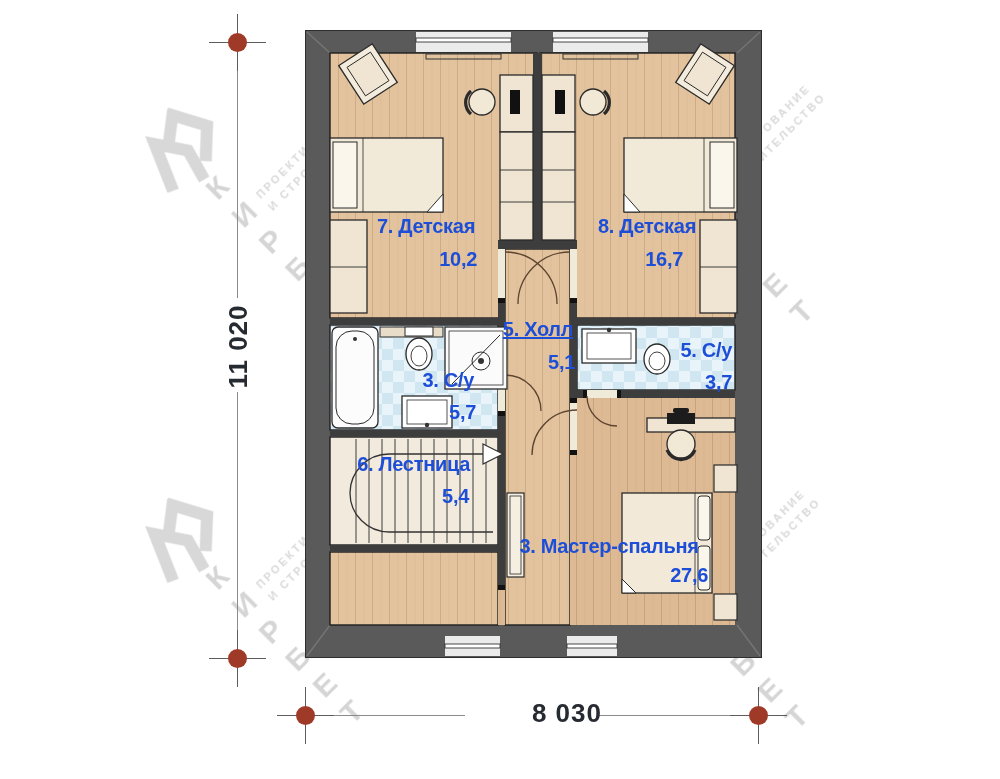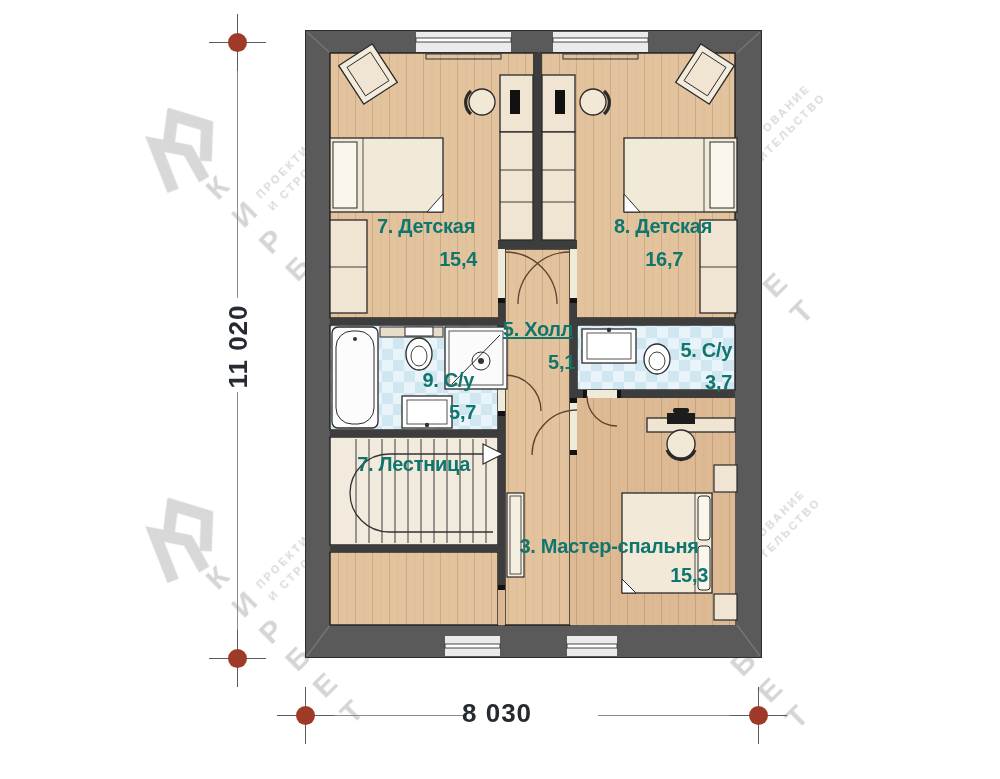--- a/index.html
+++ b/index.html
@@ -1,23 +1,23 @@
 <!DOCTYPE html>
 <html><head>
 <meta charset="utf-8">
 <style>
   html,body{margin:0;padding:0;background:#ffffff;}
   .canvas{position:relative;width:1000px;height:779px;background:#ffffff;overflow:hidden;
           font-family:"Liberation Sans", sans-serif;}
   
   .plan-svg{position:absolute;left:305px;top:30px;}
   
-  .rlabel{position:absolute;color:#0f766e;font-size:20px;font-weight:600;letter-spacing:-0.3px;
+  .rlabel{position:absolute;color:#1d4ed8;font-size:20px;font-weight:600;letter-spacing:-0.3px;
           line-height:26px;white-space:nowrap;}
-  .r-right{text-align:right;} .r-center{text-align:center;} .r-left{text-align:right;}
+  .r-right{text-align:right;} .r-center{text-align:center;} .r-left{text-align:center;}
   
   .dimline{position:absolute;background:#8b8b8b;}
   .dimdot{position:absolute;width:19px;height:19px;border-radius:50%;background:#a03a28;}
   .crossh,.crossv{position:absolute;background:#5c5c5c;}
   .dimtext{position:absolute;color:#262b31;font-size:26px;font-weight:bold;letter-spacing:1px;}
   .dimtext-v{display:flex;align-items:center;justify-content:center;}
   .dimtext-v span{transform:rotate(-90deg);white-space:nowrap;}
   
   .wm{position:absolute;width:160px;height:240px;transform:rotate(-45deg);opacity:.42;
       color:#9a9a9a;pointer-events:none;}
@@ -251,49 +251,50 @@
       <path d="M390,463 V563" stroke-width="0.8"></path>
       <rect x="393" y="466" width="12" height="44" rx="3" fill="#faf6ec" stroke-width="1"></rect>
       <rect x="393" y="516" width="12" height="44" rx="3" fill="#faf6ec" stroke-width="1"></rect>
       <path d="M317,549 L331,563 L317,563 Z" fill="#ffffff" stroke-width="1"></path>
       <rect x="409" y="435" width="23" height="27" fill="#efe5d2" stroke-width="1.2"></rect>
       <rect x="409" y="564" width="23" height="26" fill="#efe5d2" stroke-width="1.2"></rect>
     </g>
   </svg>
 
   <div class="rlabel r-right" style="left:350px;top:213px;width:125px;">7. Детская</div>
-  <div class="rlabel r-right" style="left:355px;top:246px;width:122px;">15,4</div>
+  <div class="rlabel r-right" style="left:355px;top:246px;width:122px;">10,2</div>
 
   <div class="rlabel r-left" style="left:582px;top:213px;width:130px;">8. Детская</div>
   <div class="rlabel r-right" style="left:565px;top:246px;width:118px;">16,7</div>
 
   <div class="rlabel r-center" style="left:496px;top:316px;width:84px;text-decoration:underline;">5. Холл</div>
   <div class="rlabel r-right" style="left:495px;top:349px;width:80px;">5,1</div>
 
-  <div class="rlabel r-right" style="left:398px;top:367px;width:76px;">9. С/у</div>
+  <div class="rlabel r-right" style="left:398px;top:367px;width:76px;">3. С/у</div>
   <div class="rlabel r-right" style="left:398px;top:399px;width:78px;">5,7</div>
 
   <div class="rlabel r-right" style="left:648px;top:337px;width:84px;">5. С/у</div>
   <div class="rlabel r-right" style="left:648px;top:369px;width:84px;">3,7</div>
 
-  <div class="rlabel r-right" style="left:331px;top:451px;width:139px;">7. Лестница</div>
+  <div class="rlabel r-right" style="left:331px;top:451px;width:139px;">6. Лестница</div>
+  <div class="rlabel r-right" style="left:331px;top:483px;width:138px;">5,4</div>
 
 
   <div class="rlabel r-center" style="left:508px;top:533px;width:202px;text-align:center;">3. Мастер-спальня</div>
-  <div class="rlabel r-right" style="left:560px;top:562px;width:148px;">15,3</div>
+  <div class="rlabel r-right" style="left:560px;top:562px;width:148px;">27,6</div>
 
   <div class="dimline" style="left:237px;top:42px;width:1px;height:256px;"></div>
   <div class="dimline" style="left:237px;top:392px;width:1px;height:266px;"></div>
   <div class="dimtext dimtext-v" style="left:192px;top:300px;width:92px;height:92px;">
     <span>11 020</span>
   </div>
 
   <div class="dimline" style="left:305px;top:715px;width:160px;height:1px;"></div>
   <div class="dimline" style="left:598px;top:715px;width:160px;height:1px;"></div>
-  <div class="dimtext" style="left:462px;top:698px;width:140px;text-align:left;">8 030</div>
+  <div class="dimtext" style="left:462px;top:698px;width:140px;text-align:right;">8 030</div>
 
   <div class="crossh" style="left:209px;top:42px;width:57px;height:1px;"></div>
   <div class="crossv" style="left:237px;top:14px;width:1px;height:57px;"></div>
   <div class="dimdot" style="left:228px;top:33px;"></div>
 
   <div class="crossh" style="left:209px;top:658px;width:57px;height:1px;"></div>
   <div class="crossv" style="left:237px;top:630px;width:1px;height:57px;"></div>
   <div class="dimdot" style="left:228px;top:649px;"></div>
 
   <div class="crossh" style="left:277px;top:715px;width:57px;height:1px;"></div>

